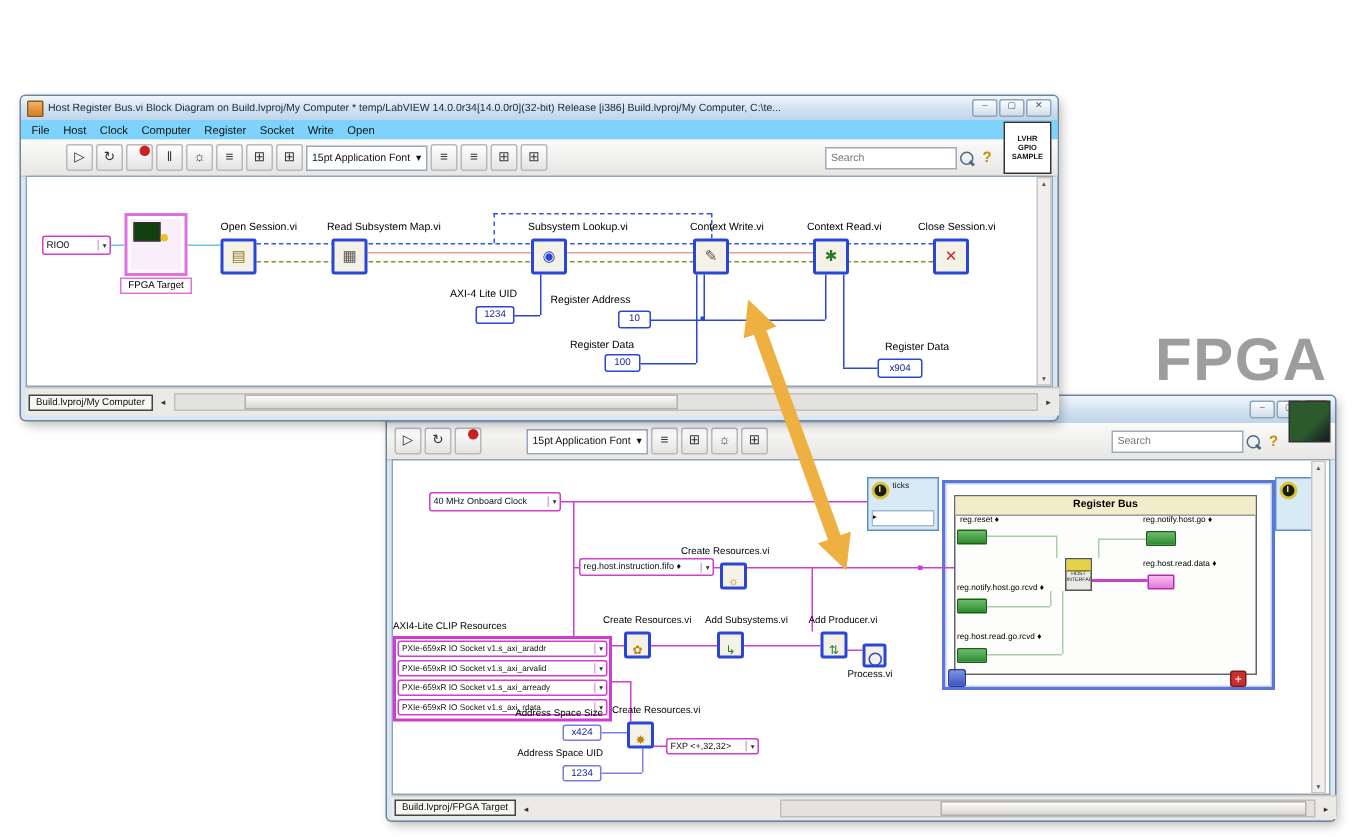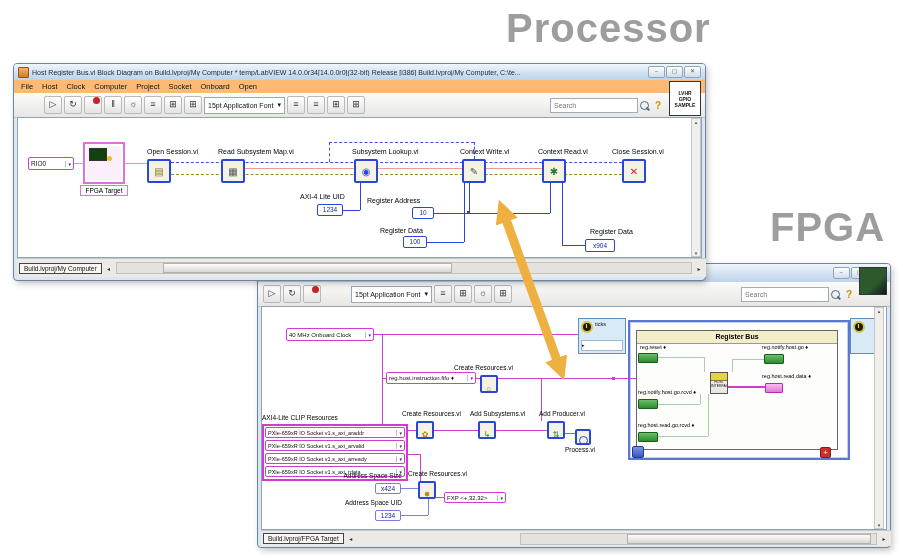--- a/index.html
+++ b/index.html
@@ -12,21 +12,21 @@
   .tbar{position:absolute;left:0;right:0;top:0;height:16px;display:flex;align-items:center;gap:3px;
         padding:0 4px;background:linear-gradient(#eff6fc,#cfe0f0 60%,#bfd4ea);
         border-bottom:1px solid #a9bed4;border-radius:3px 3px 0 0;font-size:7px;color:#16283c;}
   .tbar .ttl{white-space:nowrap;overflow:hidden;}
   .wbtns{margin-left:auto;display:flex;gap:1px;flex:none;}
   .wbtn{width:15px;height:10px;border:1px solid #8fa5ba;border-radius:2px;
         background:linear-gradient(#fdfeff,#cfdde9);font-size:6px;line-height:9px;text-align:center;color:#44576b;}
   .wbtn.red{background:linear-gradient(#f0a090,#cf5240);border-color:#93362a;color:#fff;}
   .appicon{width:9px;height:9px;background:linear-gradient(#f4b26a,#d97b1e);border:1px solid #8a5b17;
            border-radius:1px;flex:none;}
-  .menubar{position:absolute;left:0;right:0;top:16px;height:13px;background:#fdba74;display:flex;gap:9px;
+  .menubar{position:absolute;left:0;right:0;top:16px;height:13px;background:#7dd3fc;display:flex;gap:9px;
            align-items:center;padding:0 7px;font-size:7.5px;color:#111;border-bottom:1px solid #dcdcdc;}
   .toolbar{position:absolute;left:0;right:0;display:flex;align-items:center;gap:2px;padding:0 5px;
            background:linear-gradient(#fbfbfa,#e7e6e3);border-bottom:1px solid #c6c6c6;font-size:7px;}
   .tbtn{width:16px;height:16px;flex:none;border:1px solid #b9b9b9;border-radius:2px;
         background:linear-gradient(#ffffff,#e3e3e3);font-size:9px;line-height:15px;text-align:center;color:#333;}
   .tbtn .dot{display:inline-block;width:7px;height:7px;border-radius:50%;background:#c22;vertical-align:1px;}
   .fontdd{height:15px;border:1px solid #9aa7b8;background:#fff;font-size:7px;display:flex;align-items:center;
           padding:0 3px;gap:4px;flex:none;color:#111;}
   .search{height:13px;width:80px;border:1px solid #a0aab8;background:#fff;font-size:7px;color:#555;
           padding:0 3px;flex:none;}
@@ -87,22 +87,21 @@
   .fpgaart .scr{position:absolute;left:2px;top:2px;width:16px;height:11px;background:#12400f;border:1px solid #333;}
   .fpgaart .led{position:absolute;left:20px;top:10px;width:5px;height:5px;border-radius:50%;background:#e8c322;}
   .procdot{display:inline-block;width:7px;height:7px;border:1.5px solid #2a46d4;border-radius:50%;margin-top:3px;}
   .ann{position:absolute;left:0;top:0;z-index:10;pointer-events:none;}
 </style>
 </head>
 <body>
 
 <div class="root">
 
-  <div class="biglabel" style="left:506px;top:6px;">Processor</div>
-  <div class="biglabel" style="left:770px;top:205px;">FPGA</div>
+  <div class="biglabel" style="left:770px;top:218px;">FPGA</div>
 
   <div class="win" style="left:258px;top:264px;width:632px;height:283px;z-index:1;">
     <div class="tbar" style="height:18px;justify-content:flex-end;">
       <span class="ttl" style="max-width:170px;direction:rtl;">...amples\niPXIe659UR X7MgtTest FPGA...</span>
       <span class="wbtns">
         <span class="wbtn">–</span>
         <span class="wbtn">▢</span>
         <span class="wbtn red">✕</span>
       </span>
     </div>
@@ -267,23 +266,23 @@
         <span class="wbtn">–</span>
         <span class="wbtn">▢</span>
         <span class="wbtn">✕</span>
       </span>
     </div>
     <div class="menubar">
       <span>File</span>
       <span>Host</span>
       <span>Clock</span>
       <span>Computer</span>
-      <span>Project</span>
+      <span>Register</span>
       <span>Socket</span>
-      <span>Onboard</span>
+      <span>Write</span>
       <span>Open</span>
     </div>
     <div class="toolbar" style="top:29px;height:24px;padding-left:30px;padding-right:40px;">
       <span class="tbtn">▷</span>
       <span class="tbtn">↻</span>
       <span class="tbtn">
           <span class="dot"></span>
         </span>
       <span class="tbtn">‖</span>
       <span class="tbtn">☼</span>

